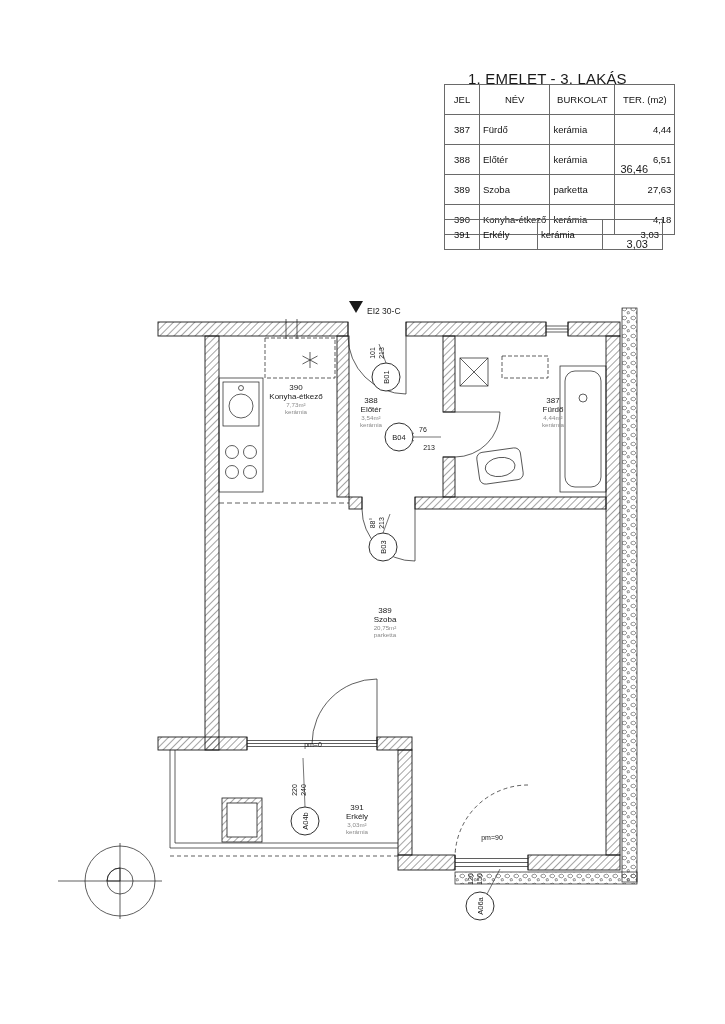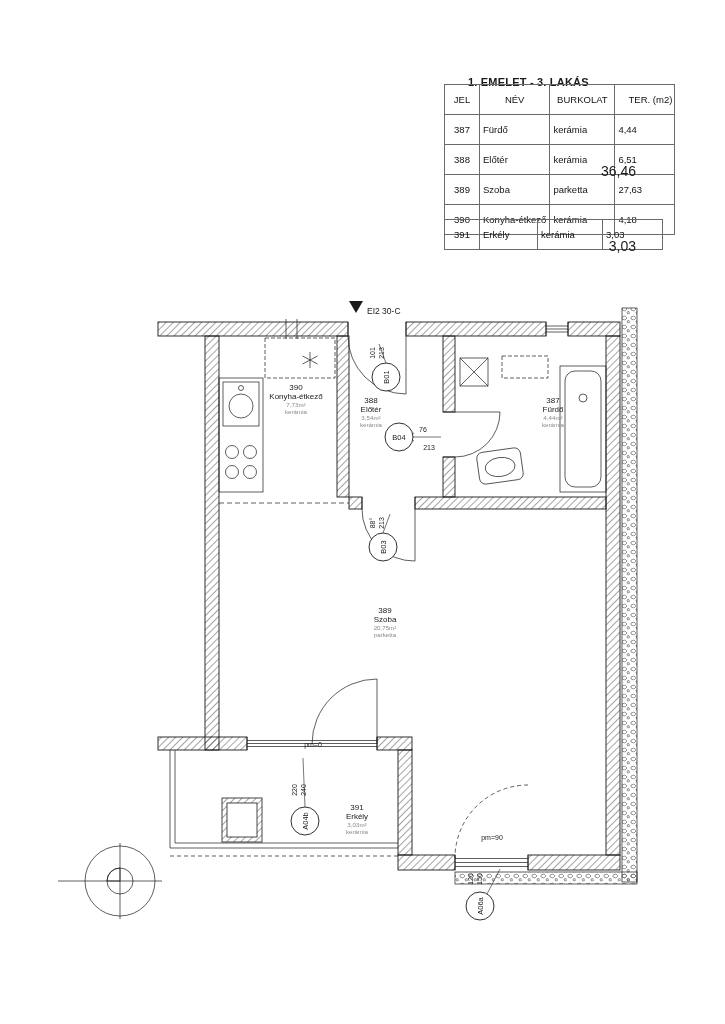--- a/index.html
+++ b/index.html
@@ -1,43 +1,43 @@
 <!DOCTYPE html>
 <html><head>
 <meta charset="utf-8">
 <style>
   * { margin:0; padding:0; box-sizing:border-box; }
   html,body { width:725px; height:1024px; background:#fff; }
   body { font-family:"Liberation Sans", sans-serif; color:#1a1a1a; position:relative; overflow:hidden; }
 
   .page-title {
-    position:absolute; left:468px; top:76px;
-    font-size:11px; font-weight:bold; letter-spacing:0.2px;
+    position:absolute; left:468px; top:70px;
+    font-size:15px; font-weight:normal; letter-spacing:0.2px;
   }
 
   table.datatable {
     position:absolute; border-collapse:collapse;
     font-size:9.5px; color:#111;
     border:1.4px solid #000;
   }
   table.datatable th, table.datatable td {
     border:0.8px solid #6a6a6a; height:30px;
     font-weight:normal; white-space:nowrap; padding:0 3px;
   }
   .room-table   { left:444px; top:84px; }
   .balcony-table{ left:444px; top:219px; }
   .c-jel  { width:35px; text-align:center; }
   .c-nev  { width:58px; text-align:left;  padding-left:4px;margin-left:22px; }
   .c-burk { width:65px; text-align:left;  padding-left:4px; }
-  .c-ter  { width:60px; text-align:left; padding-right:24px; }
+  .c-ter  { width:60px; text-align:right; padding-right:24px; }
   table.datatable thead th { text-align:center; padding:0 2px; }
 
   .table-total {
-    position:absolute; left:444px; width:218px;
-    font-size:14px; text-align:right; padding-right:26px;
+    position:absolute; left:456px; width:218px;
+    font-size:11px; text-align:right; padding-right:26px;
   }
   .total-main    { top:163px; }
   .total-balcony { top:238px; }
 
   svg.plan { position:absolute; left:0; top:0; }
 
   .wall  { fill:url(#hatch); stroke:#1a1a1a; stroke-width:0.9; }
   .stone { fill:url(#stone); stroke:#1a1a1a; stroke-width:0.7; }
   .tl line, .tl path, .tl rect, .tl circle, .tl ellipse, .tl polyline {
     stroke:#1a1a1a; stroke-width:0.7; fill:none;
@@ -59,21 +59,21 @@
 <div class="page">
 
   <div class="page-title">1. EMELET - 3. LAKÁS</div>
 
   <table class="datatable room-table">
     <thead>
       <tr>
         <th class="c-jel">JEL</th>
         <th class="c-nev">NÉV</th>
         <th class="c-burk">BURKOLAT</th>
-        <th class="c-ter" style="text-align:right;padding-right:2px;">TER. (m2)</th>
+        <th class="c-ter" style="text-align:center;padding-right:2px;">TER. (m2)</th>
       </tr>
     </thead>
     <tbody>
       <tr>
         <td class="c-jel">387</td>
         <td class="c-nev">Fürdő</td>
         <td class="c-burk">kerámia</td>
         <td class="c-ter">4,44</td>
       </tr>
       <tr>

